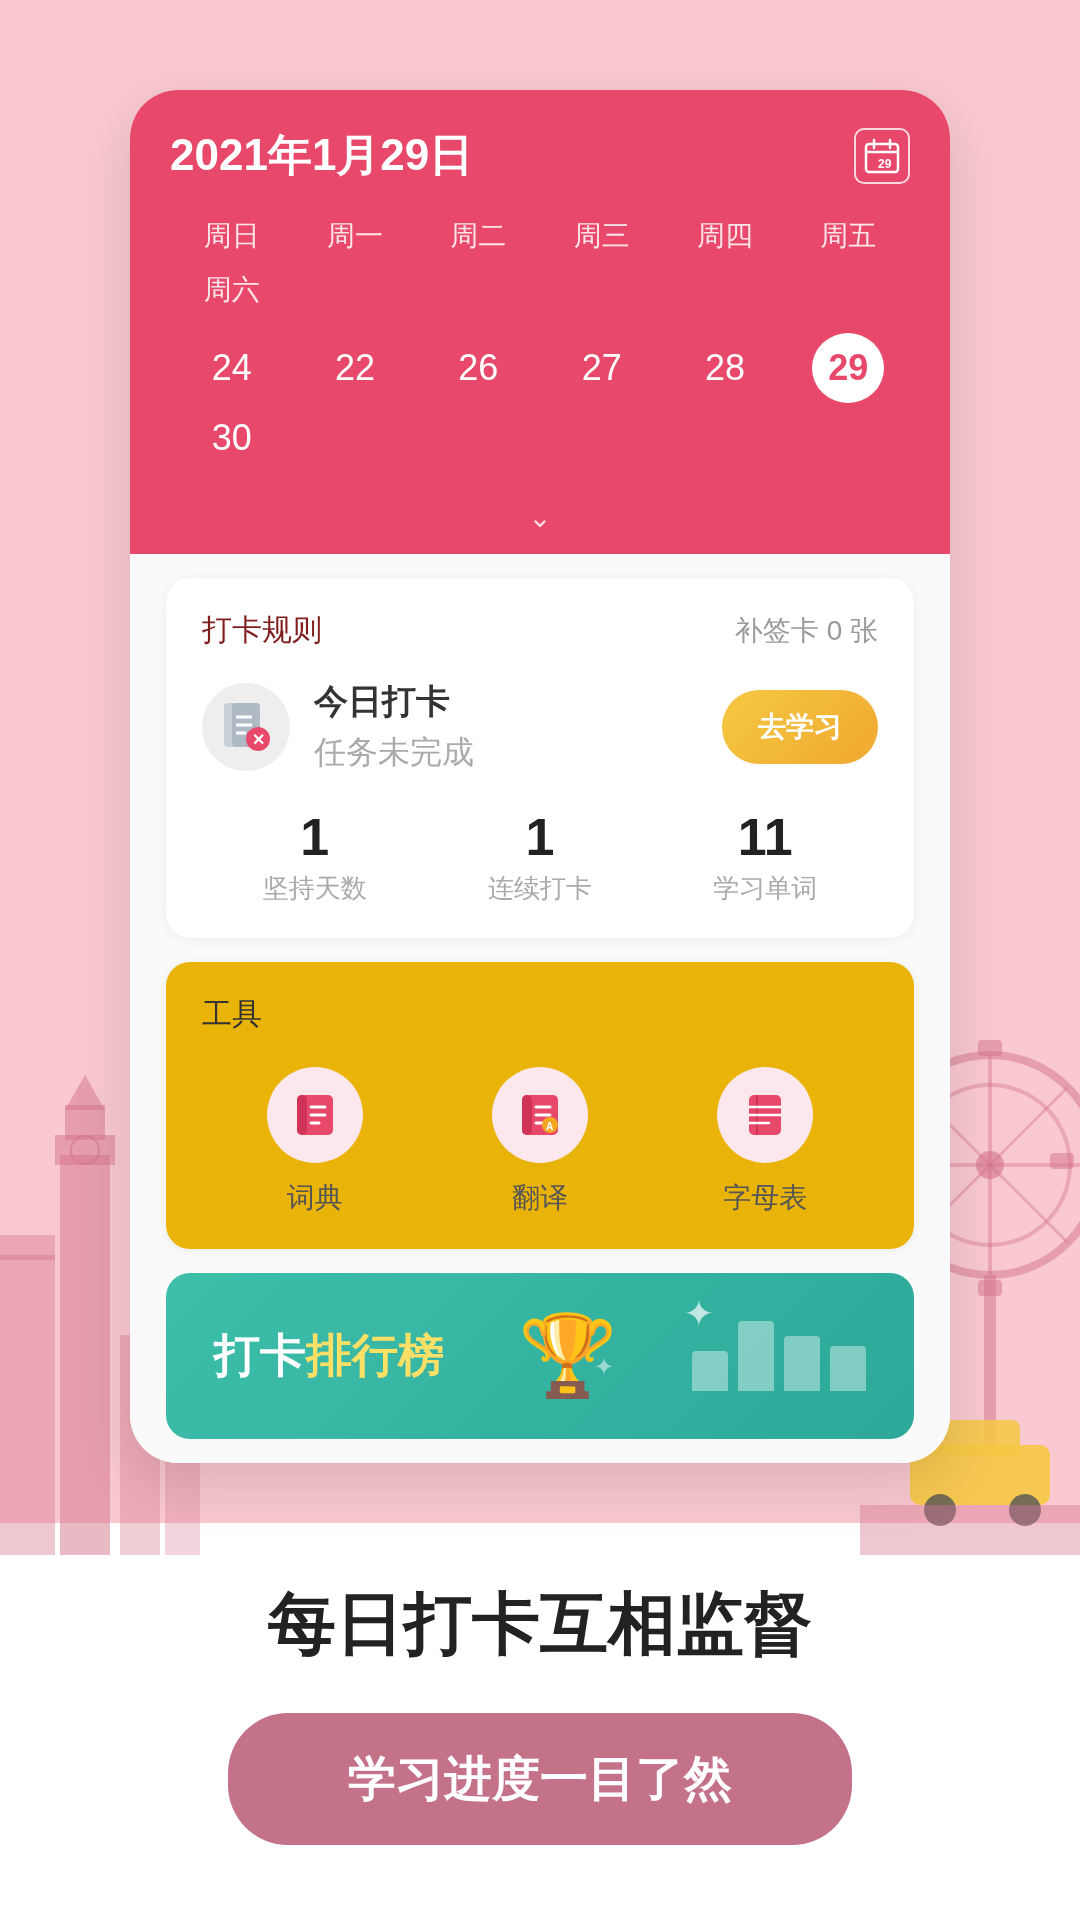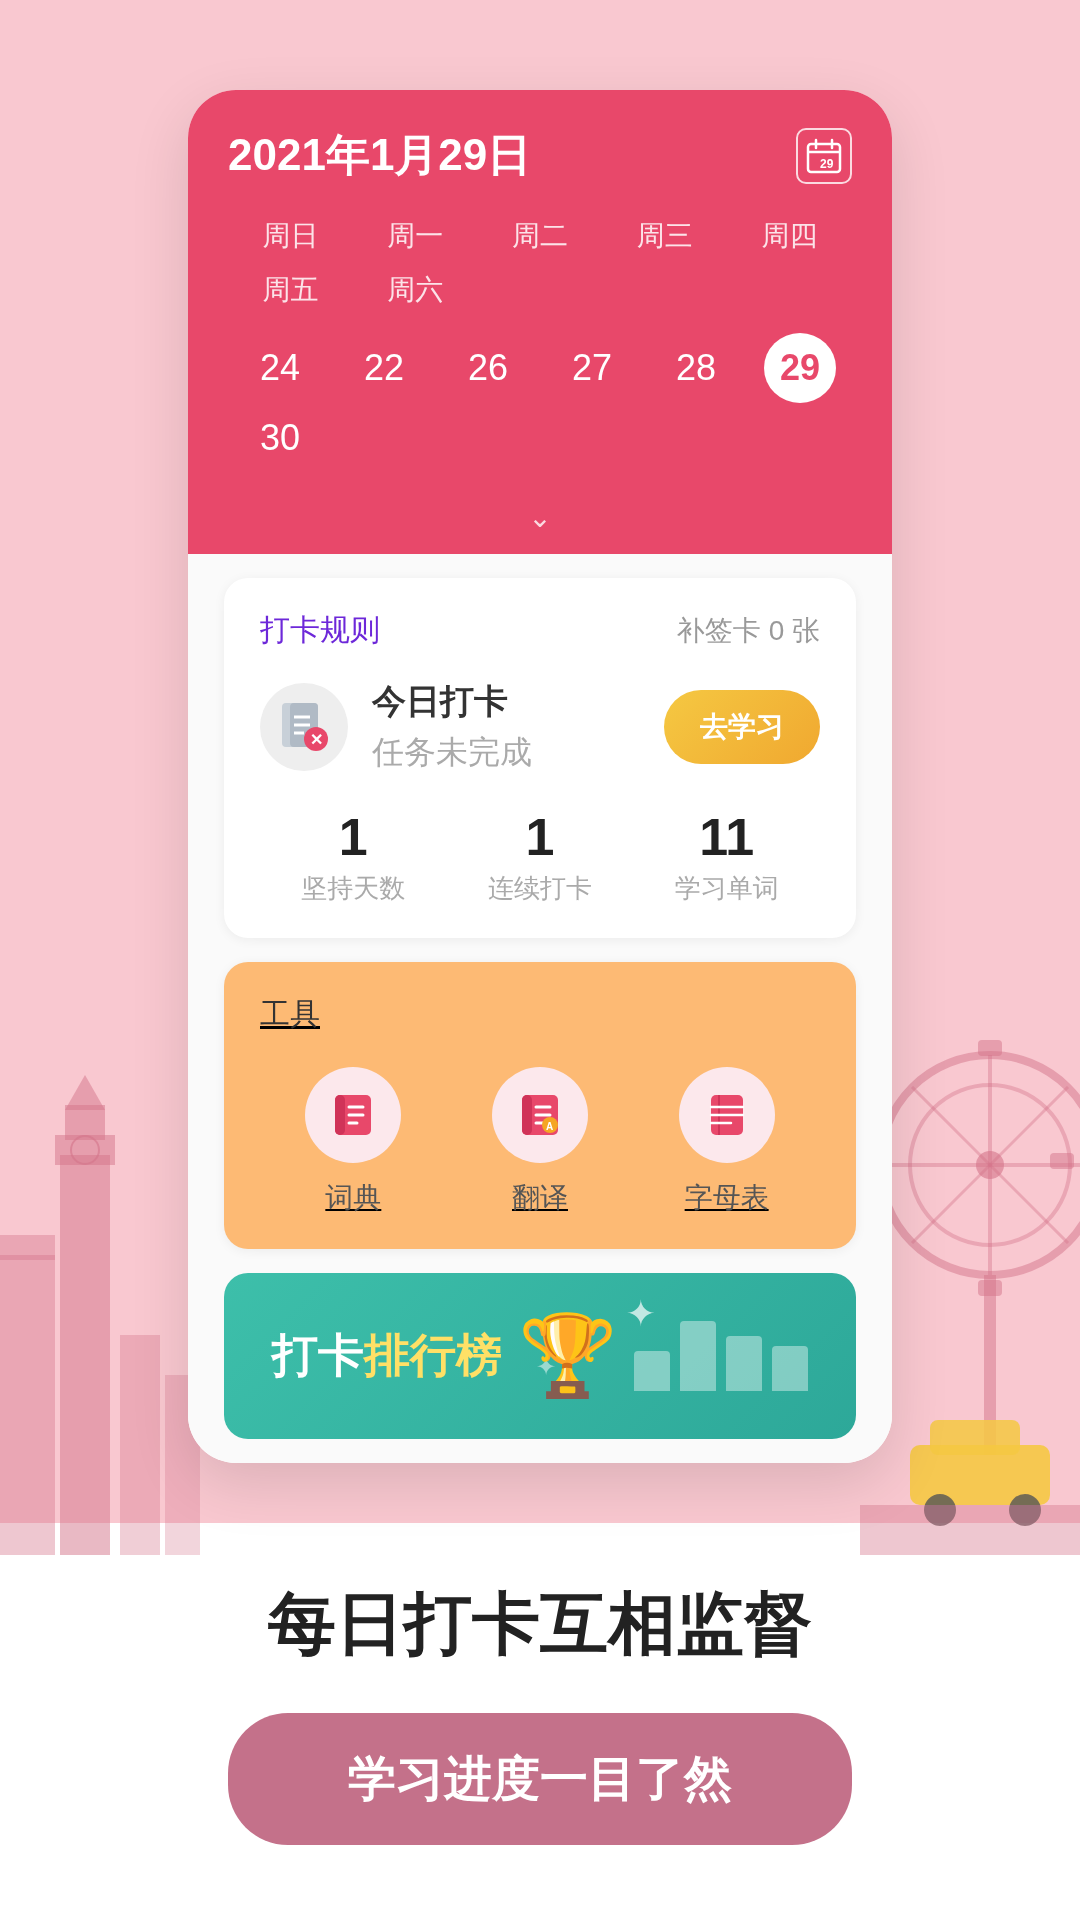--- a/index.html
+++ b/index.html
@@ -11,21 +11,21 @@
       font-family: -apple-system, 'PingFang SC', 'Microsoft YaHei', sans-serif;
       position: relative;
       overflow: hidden;
     }
 
     
     .phone-card {
       position: relative;
       z-index: 1;
       margin: 90px auto 60px;
-      width: 704px;
+      width: 820px;
       background: #fff;
       border-radius: 48px;
       overflow: hidden;
       box-shadow: 0 20px 60px rgba(0,0,0,0.12);
     }
 
     
     .calendar-header {
       background: #e8486a;
       padding: 36px 40px 0;
@@ -49,21 +49,21 @@
       width: 56px; height: 56px;
       border: 2px solid rgba(255,255,255,0.8);
       border-radius: 10px;
       display: flex; align-items: center; justify-content: center;
       font-size: 24px;
       color: #fff;
     }
 
     .weekdays-row {
       display: grid;
-      grid-template-columns: repeat(5, 1fr);
+      grid-template-columns: repeat(6, 1fr);
       text-align: center;
       margin-bottom: 16px;
     }
 
     .weekday-label {
       font-size: 28px;
       color: rgba(255,255,255,0.85);
       padding: 8px 0;
     }
 
@@ -119,21 +119,21 @@
 
     .checkin-card-header {
       display: flex;
       justify-content: space-between;
       align-items: center;
       margin-bottom: 28px;
     }
 
     .checkin-rules-label {
       font-size: 30px;
-      color: #6d28d9;
+      color: #7f1d1d;
     }
 
     .supplement-label {
       font-size: 28px;
       color: #999;
     }
 
     .today-checkin-row {
       display: flex;
       align-items: center;
@@ -195,26 +195,25 @@
       margin-bottom: 8px;
     }
 
     .stat-label {
       font-size: 26px;
       color: #aaa;
     }
 
     
     .tools-card {
-      background: #fdba74;
+      background: #eab308;
       border-radius: 24px;
       padding: 32px 36px;
       margin-bottom: 24px;
       box-shadow: 0 2px 12px rgba(0,0,0,0.06);
-      text-decoration: underline;
     }
 
     .tools-title {
       font-size: 30px;
       color: #333;
       margin-bottom: 32px;
     }
 
     .tools-grid {
       display: flex;

